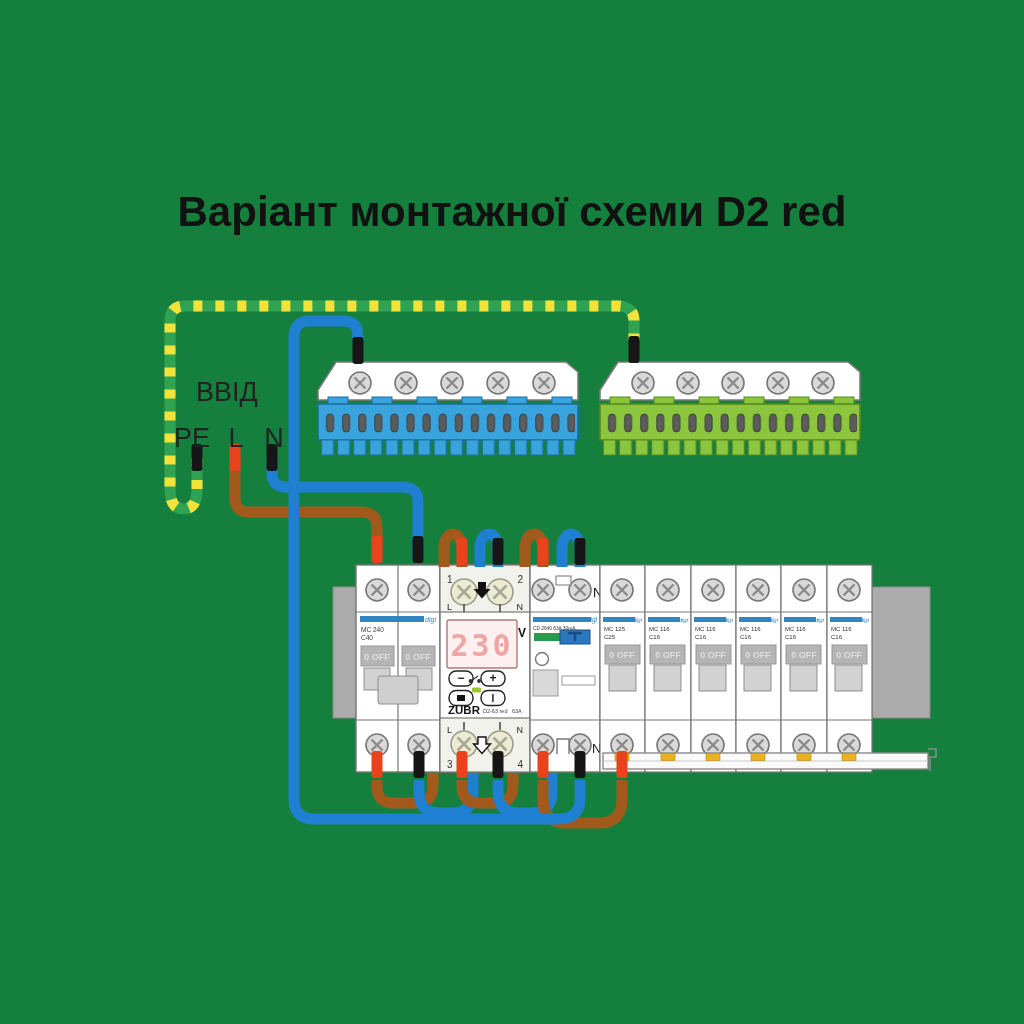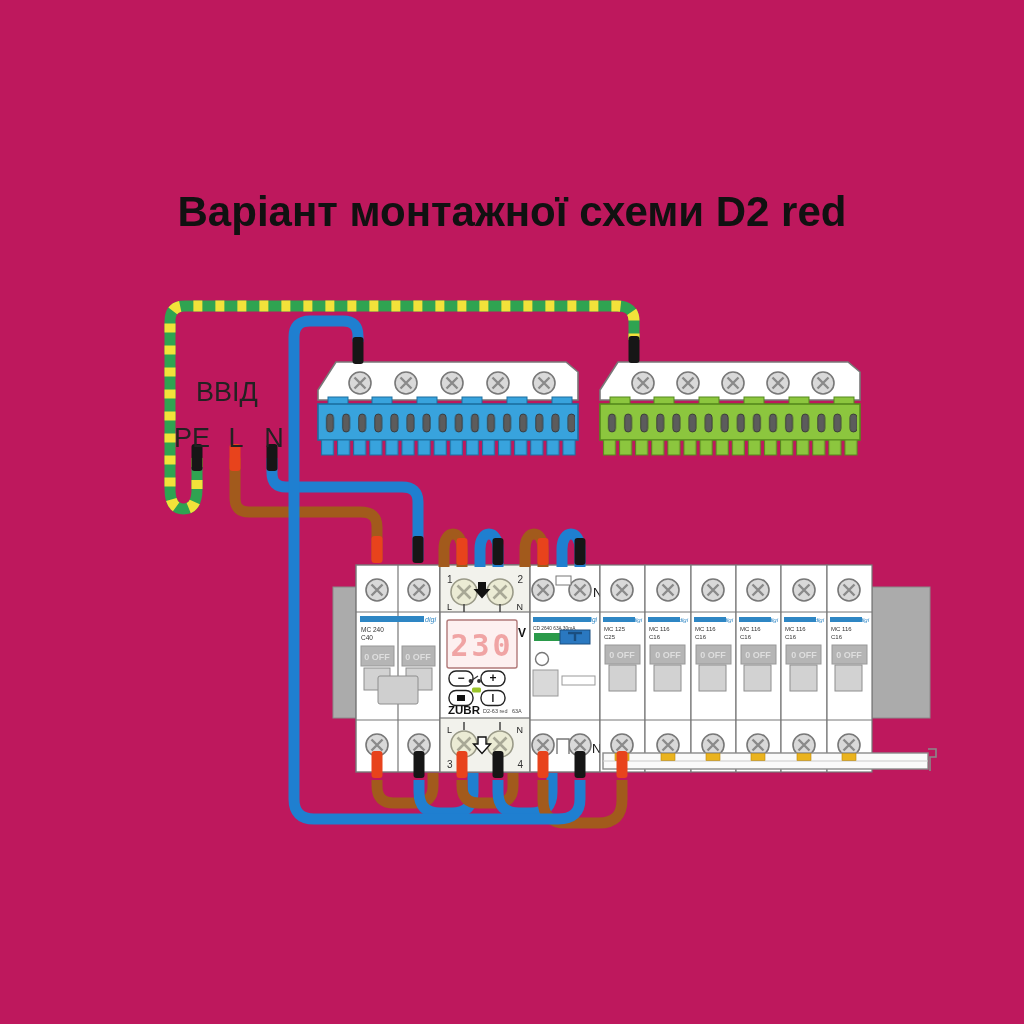--- a/index.html
+++ b/index.html
@@ -1,16 +1,16 @@
 <!DOCTYPE html>
 <html><head>
 <meta charset="utf-8">
 <style>
   html,body{margin:0;padding:0;background:#ffffff;}
-  .stage{position:relative;width:1024px;height:1024px;background:#be185d;overflow:hidden;
+  .stage{position:relative;width:1024px;height:1024px;background:#15803d;overflow:hidden;
          font-family:"Liberation Sans",sans-serif;}
   svg{position:absolute;left:0;top:0;}
   text{font-family:"Liberation Sans",sans-serif;}
   .seg{font-family:"DejaVu Sans Mono",monospace;font-weight:bold;letter-spacing:3px;}
 </style>
 </head>
 <body>
 
 <div class="stage">
 <svg width="1024" height="1024" viewBox="0 0 1024 1024">

